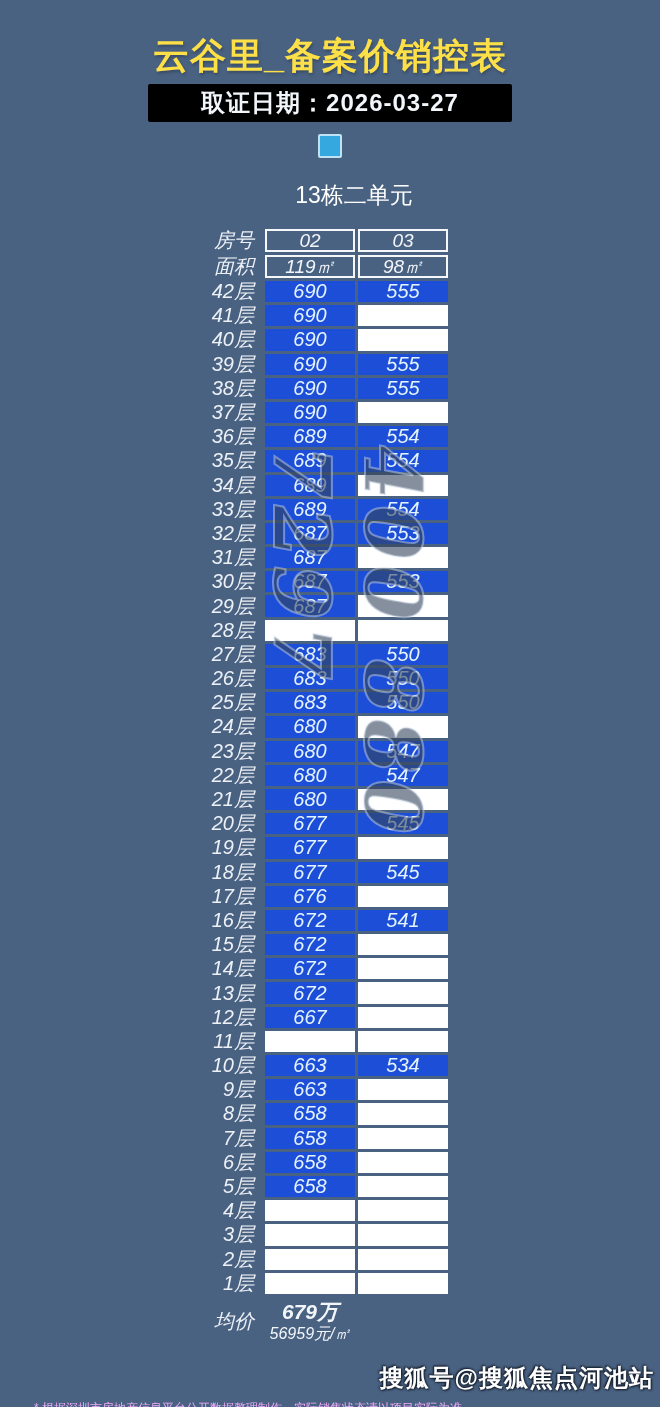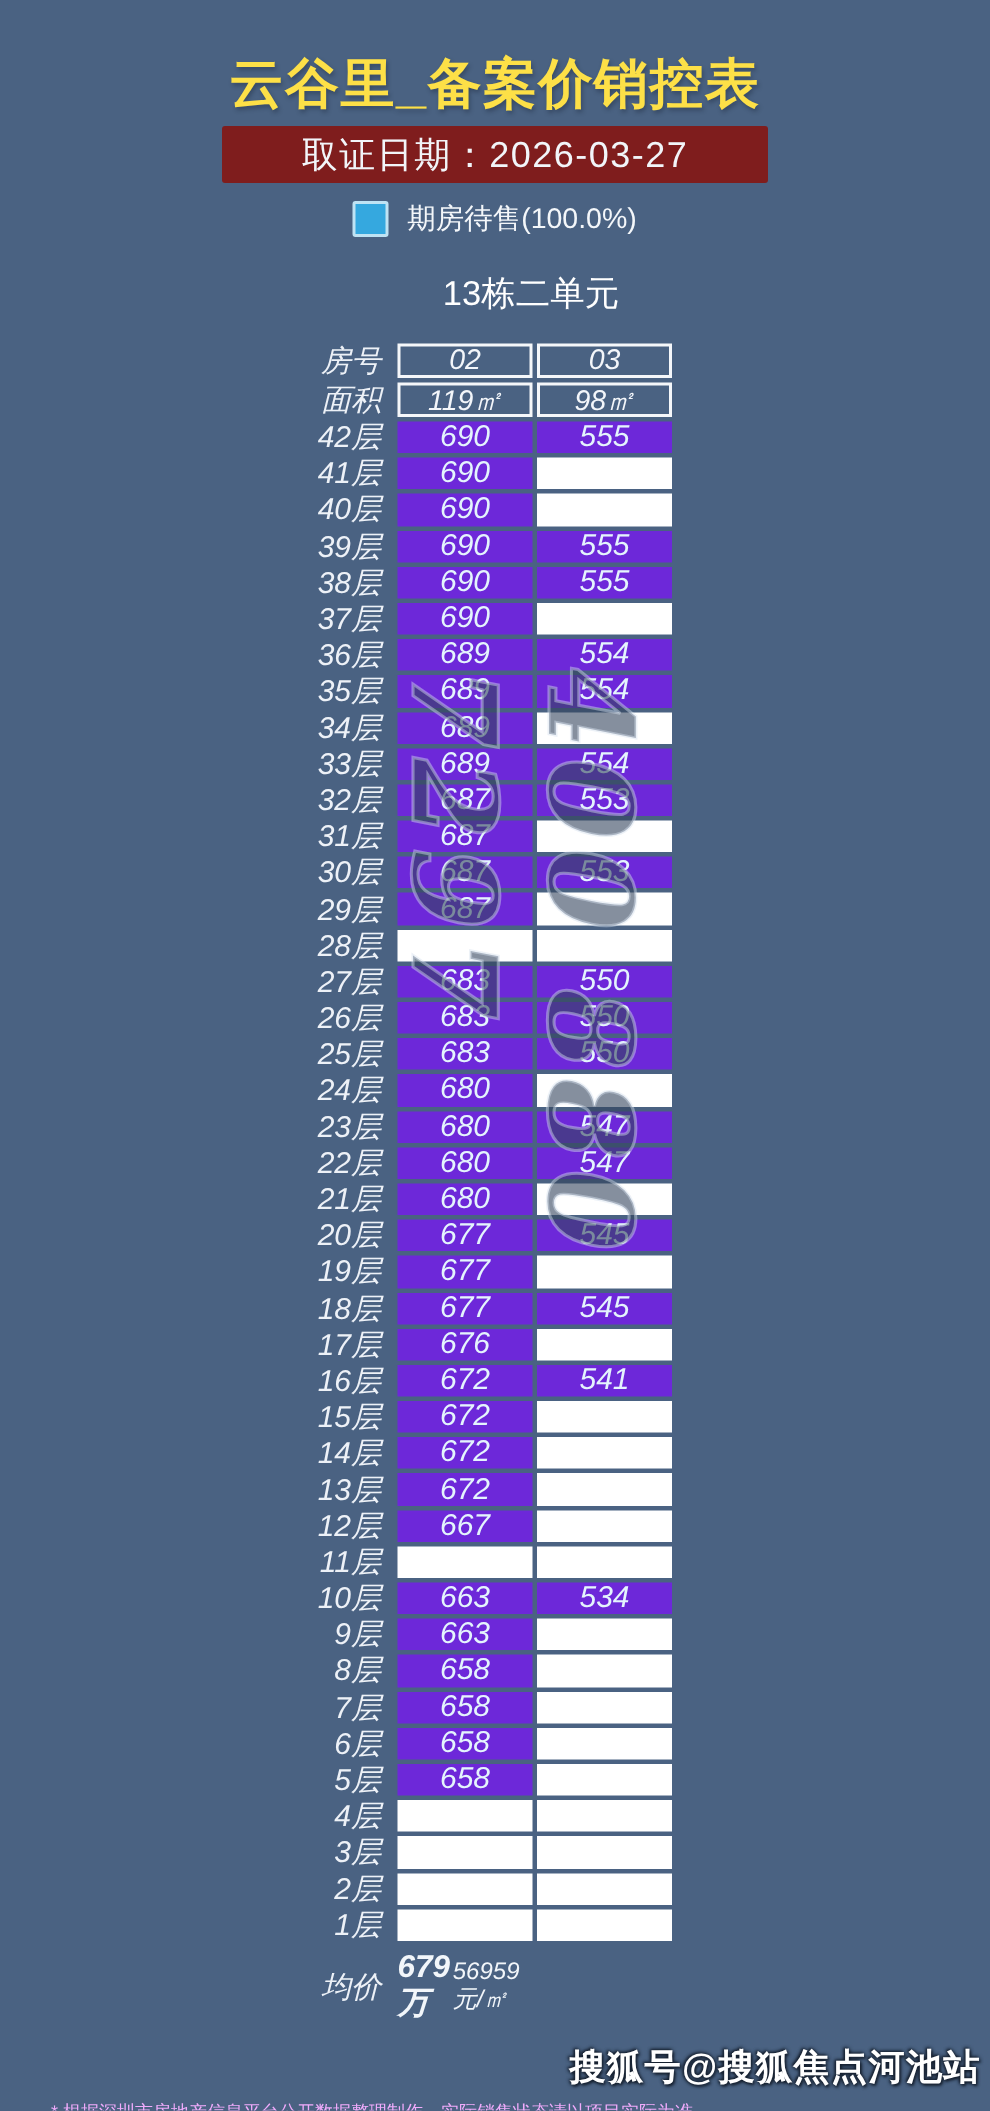--- a/index.html
+++ b/index.html
@@ -11,23 +11,23 @@
   }
   .abs{position:absolute;}
   .page-title{
     top:32px;left:0;width:660px;text-align:center;
     font-size:36px;font-weight:700;color:#fde047;
     text-shadow:1px 2px 3px rgba(20,30,45,.35);
     letter-spacing:1px;
   }
   .date-band{
     top:84px;left:148px;width:364px;height:38px;
-    background:#7f1d1d;border-radius:2px;
-    display:flex;align-items:center;justify-content:center;
-    font-size:24px;color:#F2F5F9;letter-spacing:1px;
+    background:#000000;border-radius:2px;
+    display:flex;align-items:center;justify-content:center;
+    font-size:24px;color:#F2F5F9;letter-spacing:1px;font-weight:bold;
   }
   .legend{
     top:130px;left:0;width:660px;height:32px;
     display:flex;align-items:center;justify-content:center;gap:12px;
   }
   .legend-swatch{
     width:24px;height:24px;background:#35A8DF;
     border:2px solid #BFE3F4;border-radius:2px;box-sizing:border-box;
   }
   .legend-label{font-size:19px;color:#F4F7FA;}
@@ -48,24 +48,24 @@
   }
   .hcell{
     border:2px solid #F5F7FA;box-sizing:border-box;
     display:flex;align-items:center;justify-content:center;
     color:#F3F6FA;font-size:19px;
   }
   .cell{
     display:flex;align-items:center;justify-content:center;
     font-size:20px;
   }
-  .cell.filled{background:#6d28d9;color:#E4F4FD;}
+  .cell.filled{background:#1d4ed8;color:#E4F4FD;}
   .cell.empty{background:#FFFFFF;}
   .avg-cell{
-    display:flex;flex-direction:row;align-items:center;justify-content:flex-start;
+    display:flex;flex-direction:column;align-items:center;justify-content:flex-start;
     color:#F2F6FA;
   }
   .avg-total{font-size:21px;font-weight:600;line-height:1.15;}
   .avg-unit{font-size:16px;line-height:1.2;}
   .phone-mark{
     top:710px;left:27px;width:640px;height:110px;
     transform:rotate(90deg);transform-origin:center;
     display:flex;align-items:center;justify-content:center;
     font-family:"DejaVu Serif", serif;font-style:italic;font-weight:700;
     font-size:78px;letter-spacing:6px;
@@ -88,21 +88,20 @@
 <body>
 
 <div class="abs page-title">云谷里_备案价销控表</div>
 
 <div class="abs date-band">
   <span>取证日期：2026-03-27</span>
 </div>
 
 <div class="abs legend">
   <span class="legend-swatch"></span>
-  <span class="legend-label">期房待售(100.0%)</span>
 </div>
 
 <div class="abs section-title">13栋二单元</div>
 
 <div class="abs thead">
   <div class="rowlabel">房号</div>
   <div class="hcell">02</div>
   <div class="hcell">03</div>
   <div class="rowlabel">面积</div>
   <div class="hcell">119㎡</div>

